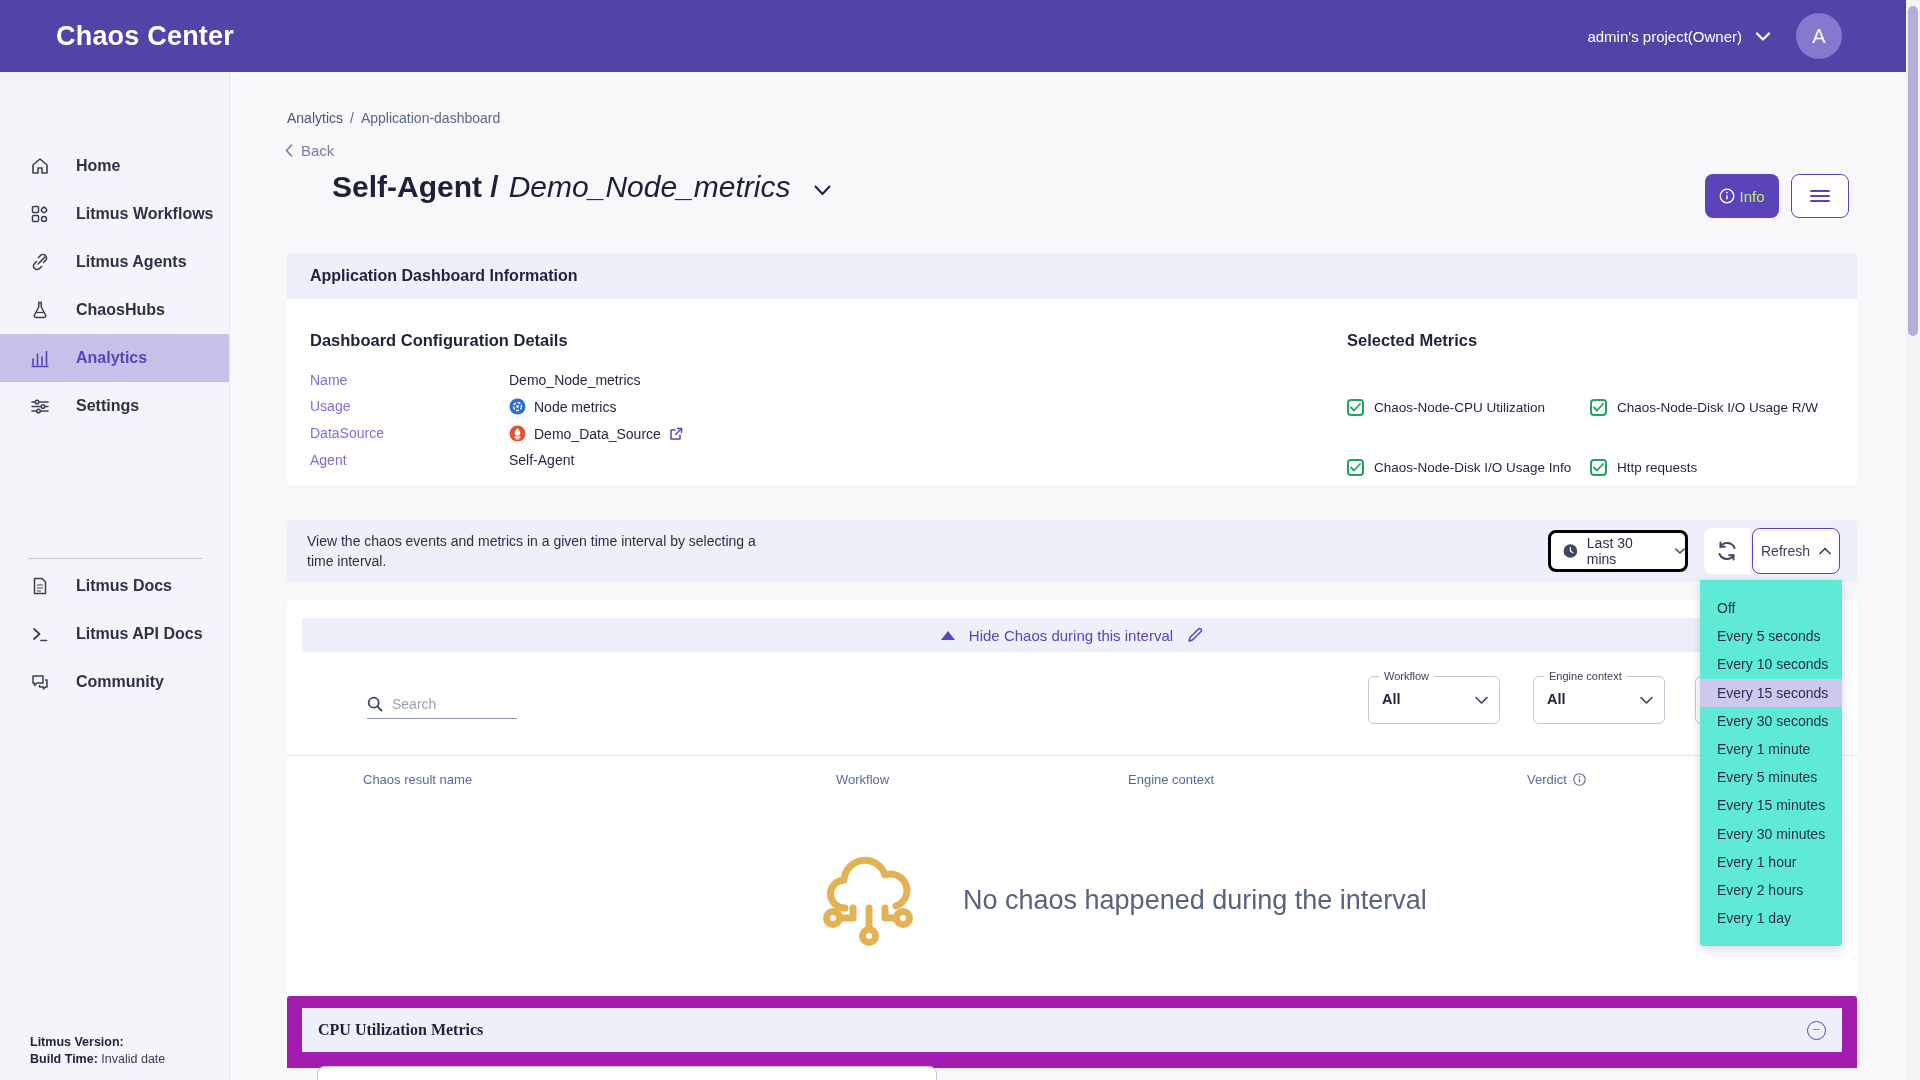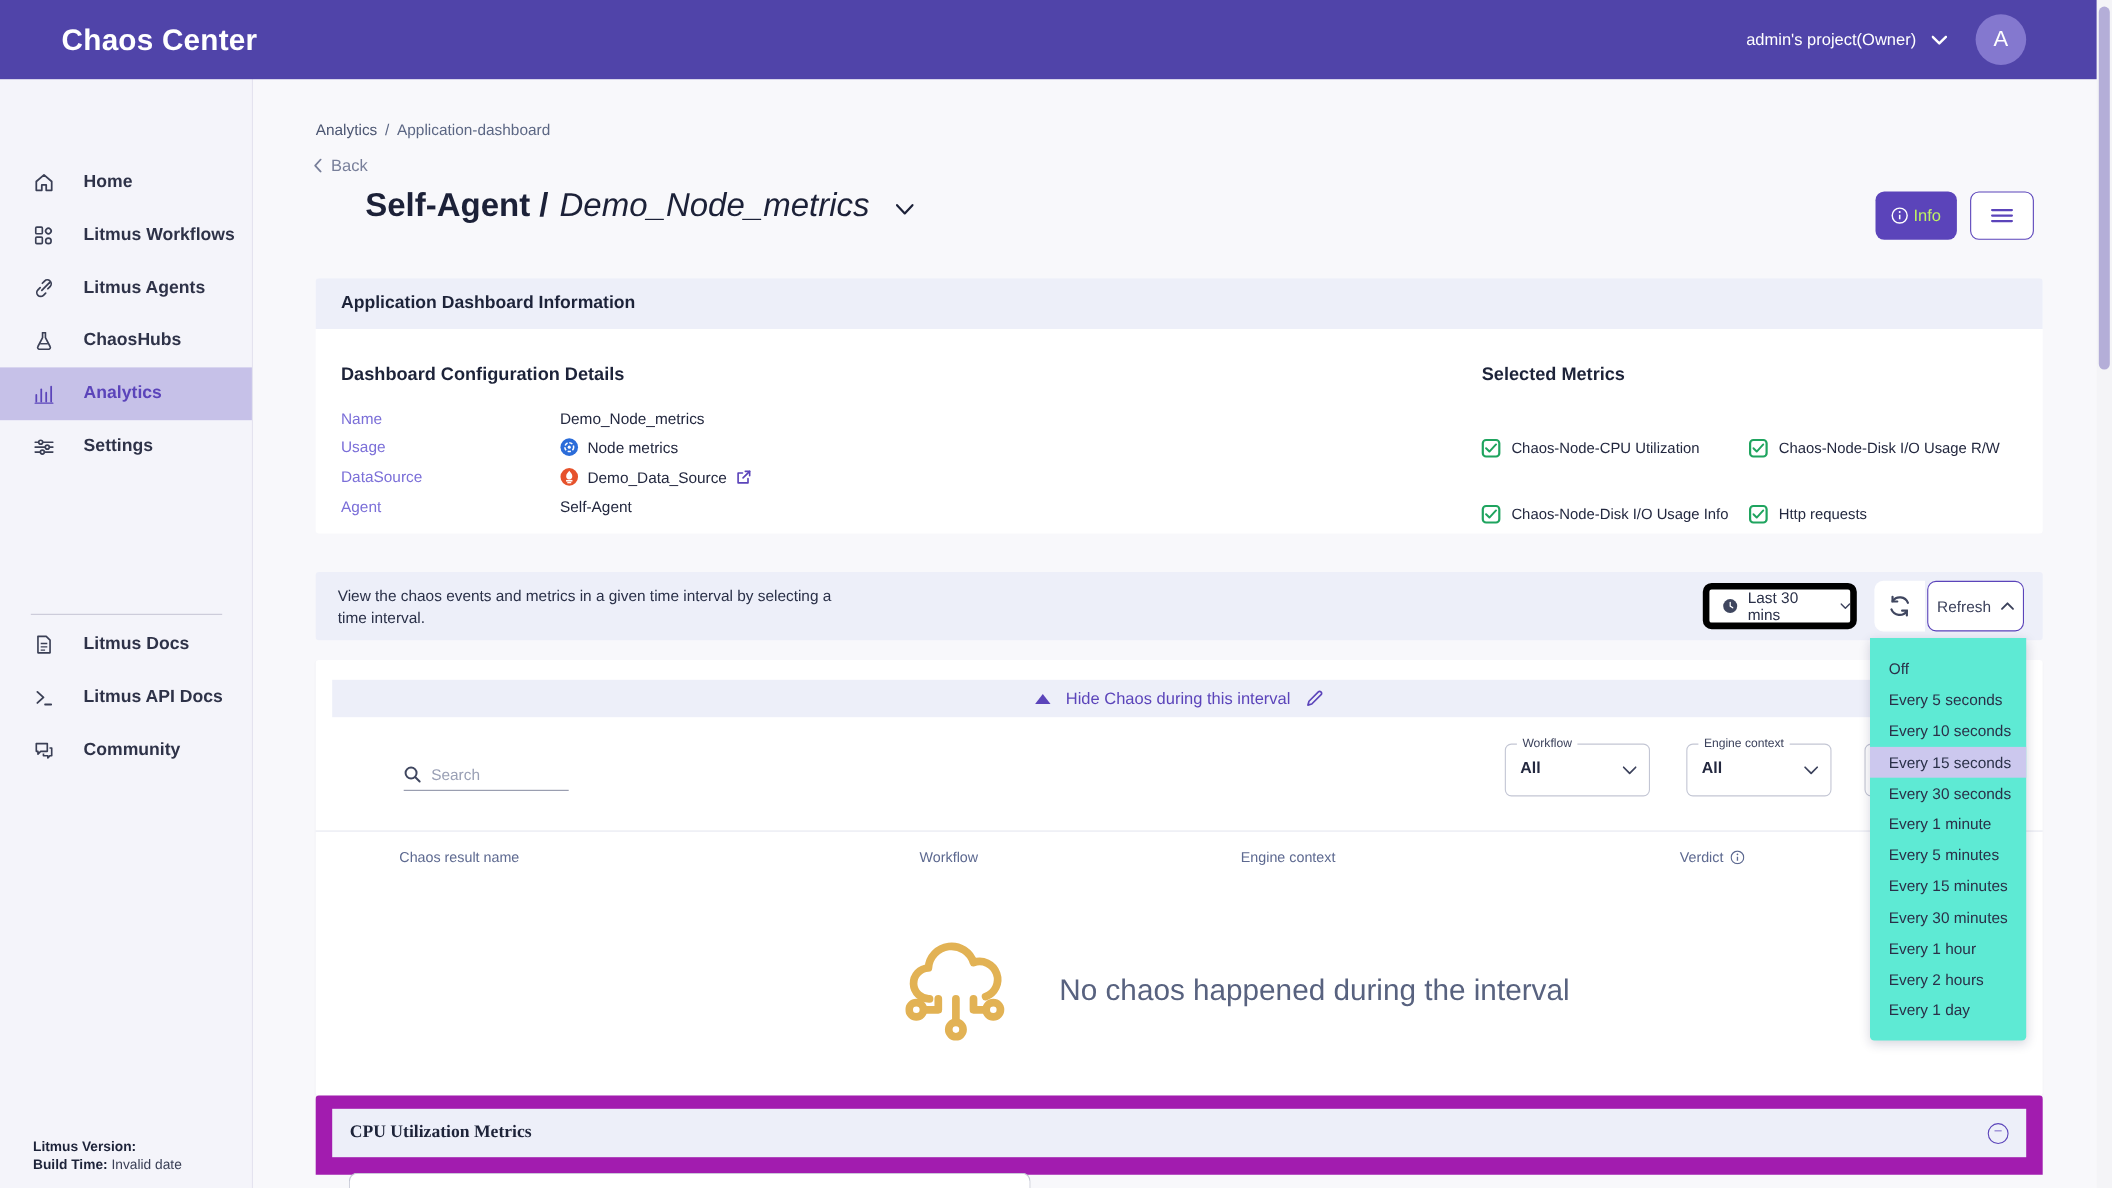--- a/index.html
+++ b/index.html
@@ -58,21 +58,21 @@
   .app-checks { margin-top:21px; display:flex; gap:26px; }
   .chk { display:flex; align-items:center; gap:11px; font-size:14px; color:#23283f; cursor:pointer; }
   .box { width:16px; height:16px; border:1.5px solid #b7bccb; border-radius:3px; background:#fff; }
   .metric-grid { margin-top:20px; display:grid; grid-template-columns:243px auto; row-gap:14px; }
   .chk-g { display:flex; align-items:center; gap:10px; font-size:13.5px; color:#23283f; cursor:pointer;margin-top:29px; }
   .gbox { width:17px; height:17px; border:2px solid #1fa45f; border-radius:4px; background:#fff; display:flex; align-items:center; justify-content:center; }
 
   
   .interval-bar { position:absolute; left:287px; top:520px; width:1570px; height:62px; background:#edeff9; border-radius:3px; }
   .interval-desc { position:absolute; left:20px; top:11px; width:450px; font-size:14px; line-height:20px; color:#2a3048; }
-  .time-btn { position:absolute; left:1261px; top:10px; width:140px; height:42px; background:#fff; border:6px solid #000000; border-radius:8px; display:flex; align-items:center; gap:9px; padding-left:12px; font-size:14px; color:#2a3048; cursor:pointer; }
+  .time-btn { position:absolute; left:1261px; top:10px; width:140px; height:42px; background:#fff; border:3px solid #000000; border-radius:8px; display:flex; align-items:center; gap:9px; padding-left:12px; font-size:14px; color:#2a3048; cursor:pointer; }
   .refresh-ico-btn { position:absolute; left:1417px; top:8px; width:46px; height:46px; background:#fff; border-radius:8px 0 0 8px; display:flex; align-items:center; justify-content:center; cursor:pointer; }
   .refresh-btn { position:absolute; left:1465px; top:8px; width:88px; height:46px; background:#fff; border:1.5px solid #5b44ba; border-radius:8px; display:flex; align-items:center; justify-content:center; gap:9px; font-size:14px; color:#3c425c; cursor:pointer; }
 
   
   .chaos-card { position:absolute; left:287px; top:600px; width:1570px; height:396px; background:#fff; border-radius:3px; box-shadow:0 1px 2px rgba(40,40,80,.04); }
   .toggle-bar { position:absolute; left:15px; right:15px; top:18px; height:34px; background:#edeff9; display:flex; align-items:center; justify-content:center; gap:14px; color:#5b44ba; font-size:15px; cursor:pointer; }
   .tri-up { width:0; height:0; border-left:7px solid transparent; border-right:7px solid transparent; border-bottom:9px solid #5b44ba; }
   .search-wrap { position:absolute; left:80px; top:96px; width:150px; border-bottom:1px solid #8f94a8; display:flex; align-items:center; gap:9px; padding-bottom:6px; }
   .search-wrap input { border:none; outline:none; width:110px; font-size:14px; color:#2a3048; background:transparent; font-family:"Liberation Sans", sans-serif; }
   .search-wrap input::placeholder { color:#9aa0b5; }

